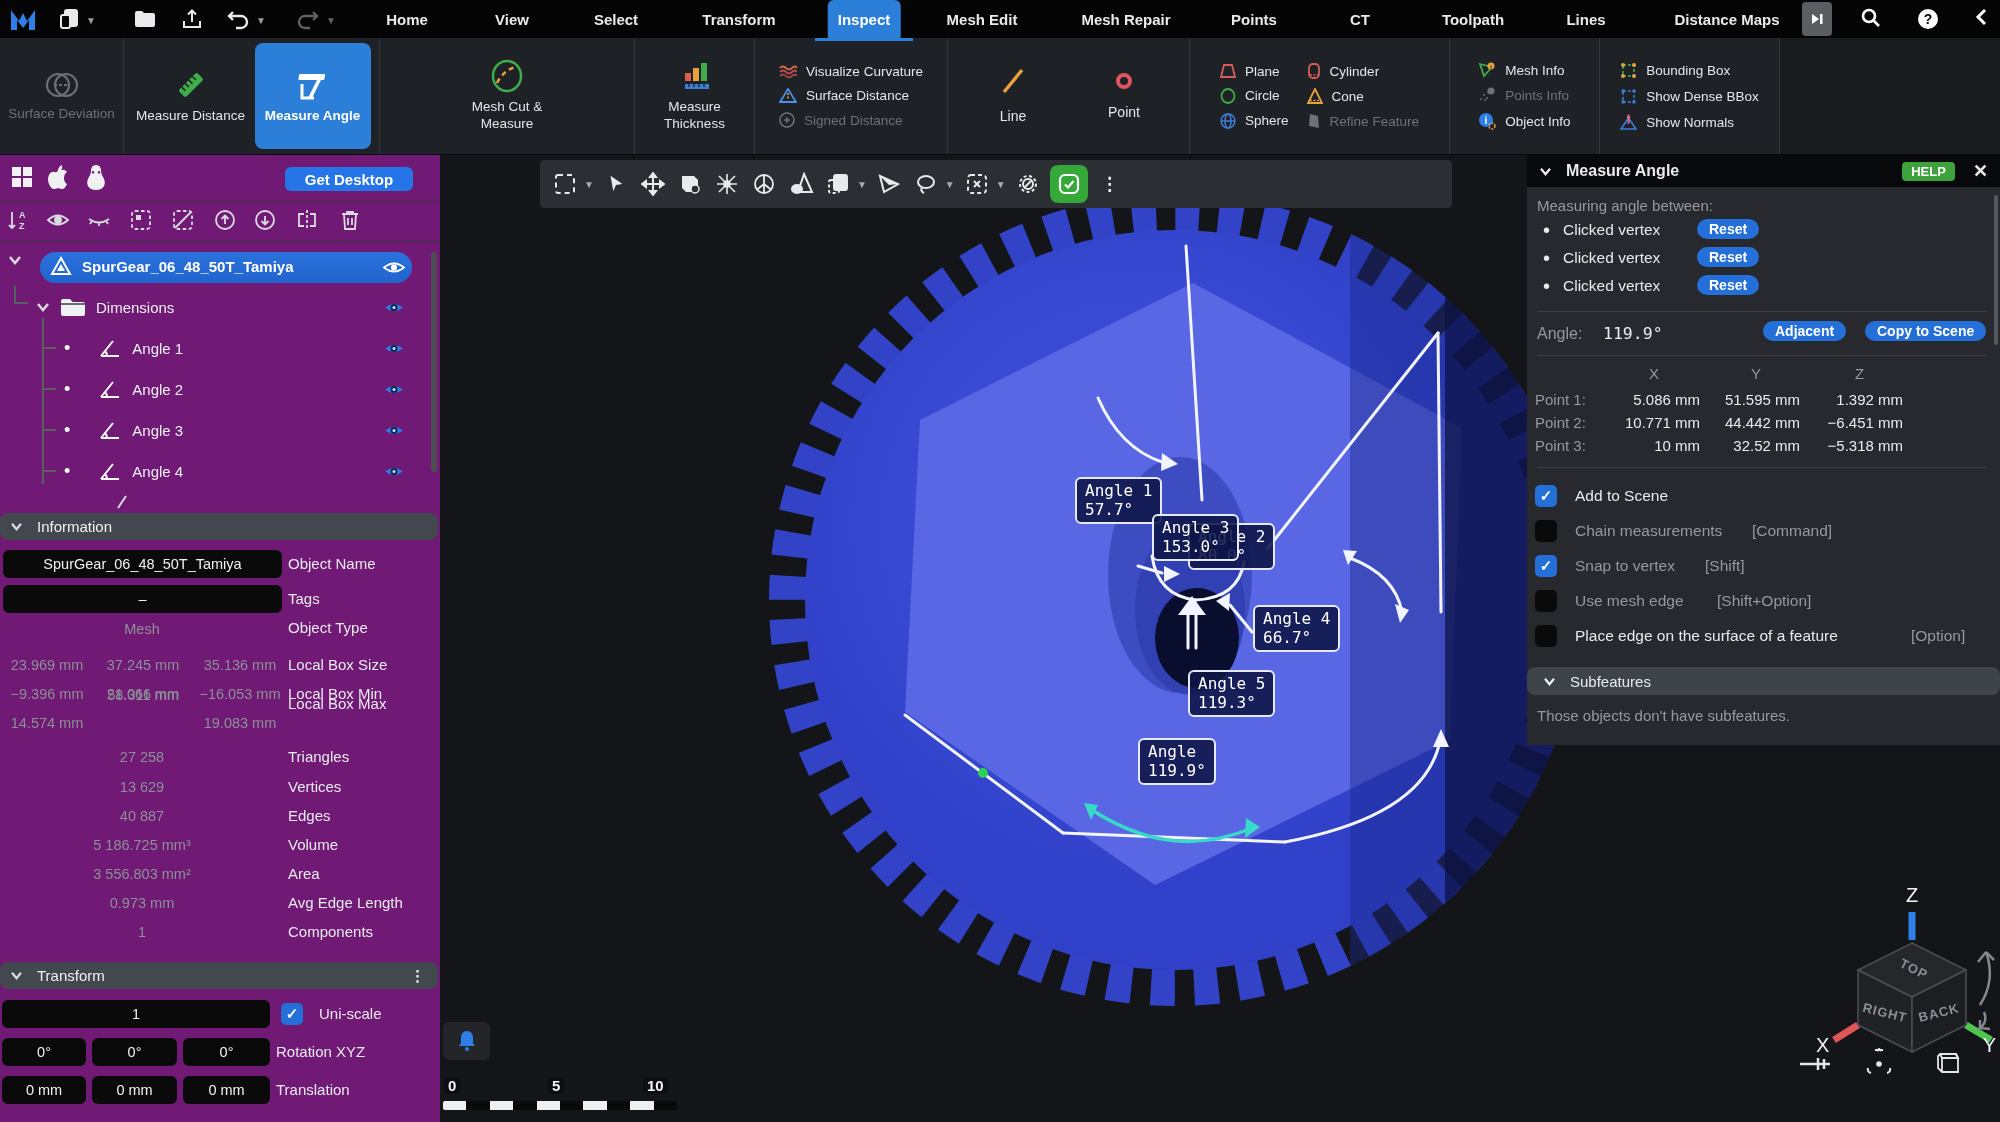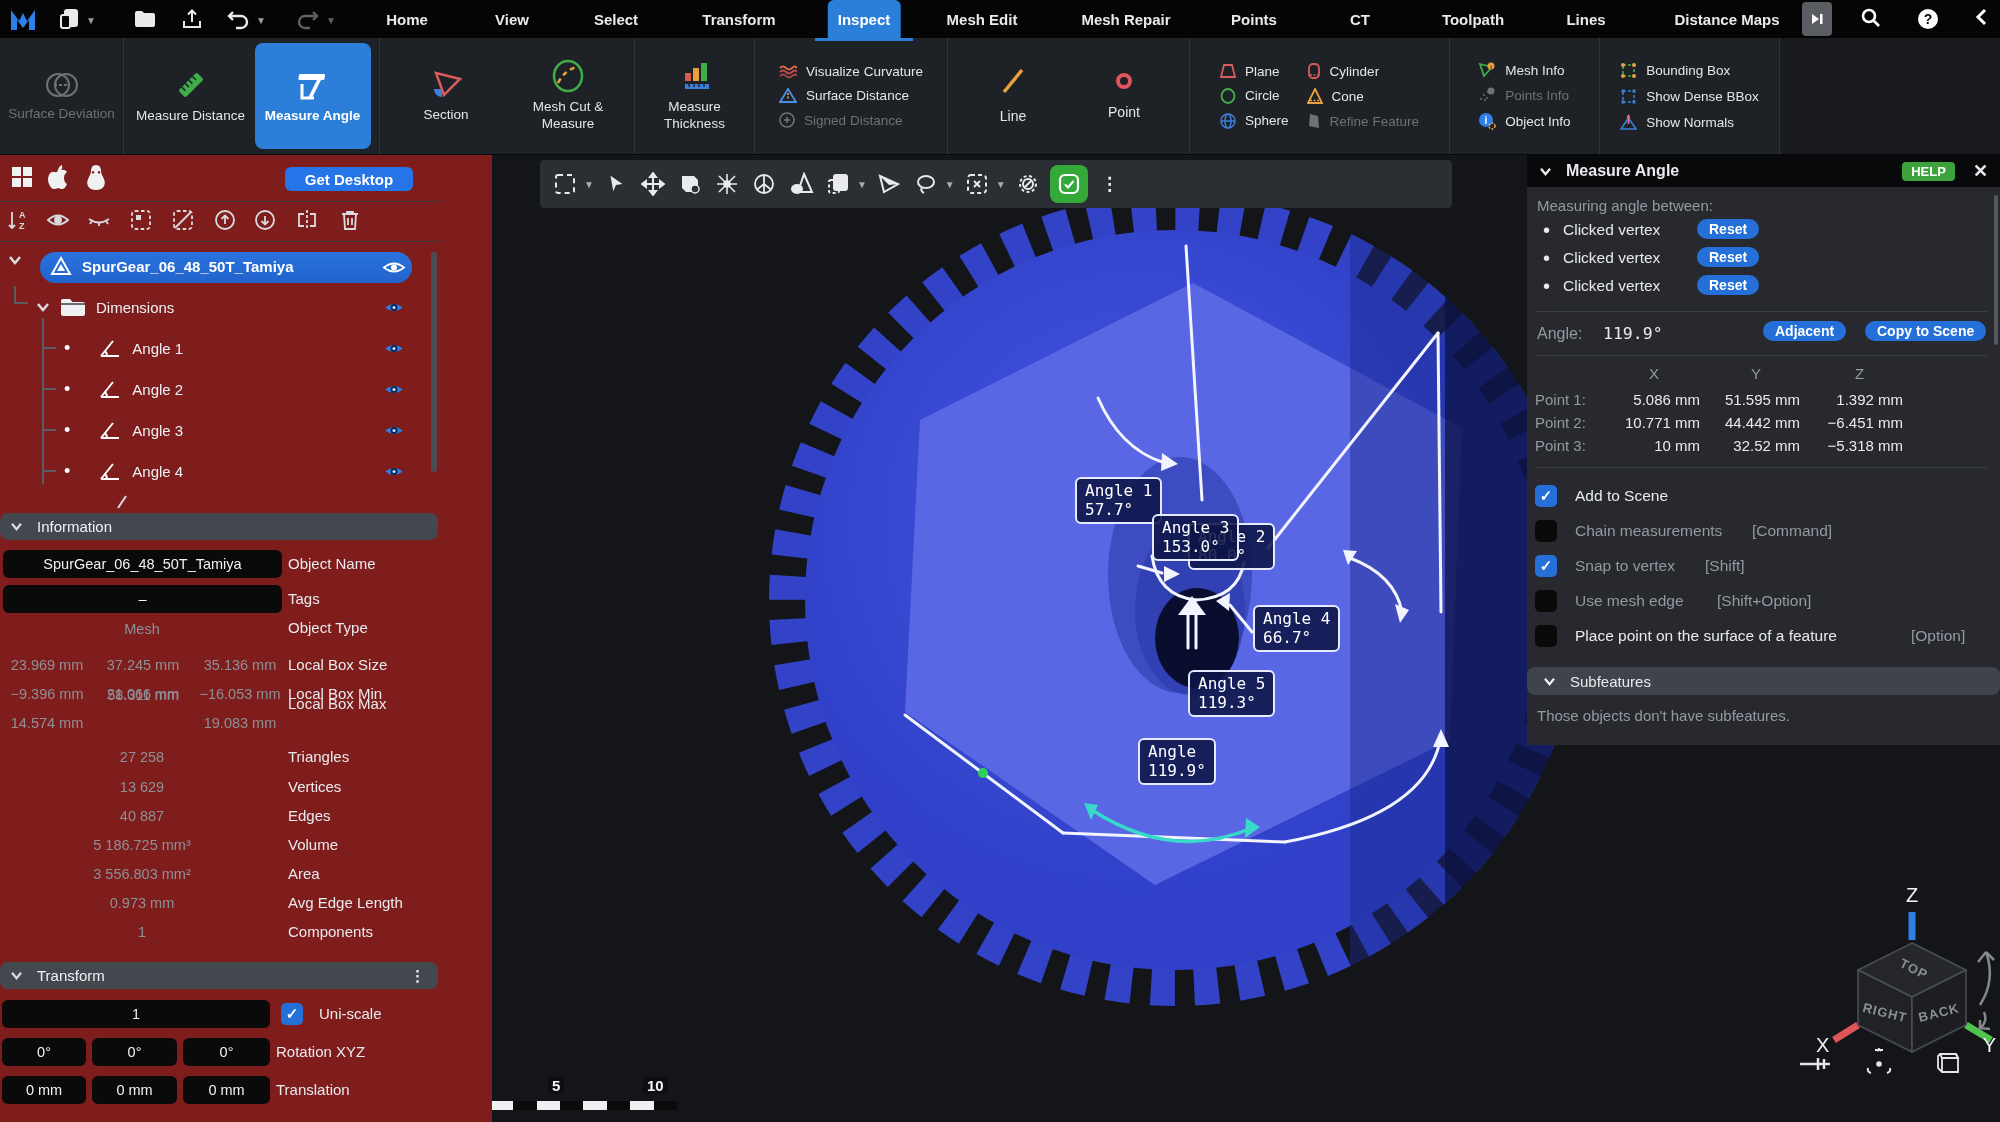--- a/index.html
+++ b/index.html
@@ -20,21 +20,21 @@
   .bigbtn .lbl{font-size:13.5px;line-height:1.25;color:#e4e6e9;white-space:pre-line}
   .bigbtn.disabled .lbl{color:#6e7176}
   .bigbtn.active{background:#2b7fd9}
   .bigbtn.active .lbl{color:#fff;font-weight:700}
   .smallcol{display:flex;flex-direction:column;justify-content:center;gap:9px;height:100%;padding:0 14px}
   .smallitem{display:flex;align-items:center;gap:9px;font-size:13.5px;color:#e4e6e9;white-space:nowrap}
   .smallitem.disabled{color:#6e7176}
   .midbtn{width:105px;height:106px;display:flex;flex-direction:column;align-items:center;justify-content:center;gap:14px}
   .midbtn .lbl{font-size:14px;color:#e4e6e9}
   
-  #leftpanel{position:absolute;left:0;top:155px;width:492px;height:967px;background:#7f1d1d;z-index:30}
+  #leftpanel{position:absolute;left:0;top:155px;width:440px;height:967px;background:#701a75;z-index:30}
   .sect-head{position:absolute;left:0;width:438px;height:27px;background:#43474e;border-radius:8px;display:flex;align-items:center;gap:14px;padding-left:10px;font-size:15px;color:#f0f1f3}
   .chip{position:absolute;background:#0a0a0b;border-radius:6px;color:#f0f1f3;font-size:14.5px;display:flex;align-items:center;justify-content:center}
   .ilabel{position:absolute;font-size:15px;color:#e8eaed;white-space:nowrap}
   .gval{position:absolute;font-size:14.5px;color:#8d9096;white-space:nowrap;text-align:center;transform:translateX(-50%)}
   .treerow{position:absolute;display:flex;align-items:center;gap:10px;font-size:15px;color:#eef0f3;white-space:nowrap}
   .pill-sel{position:absolute;left:40px;width:372px;height:31px;background:linear-gradient(#2a72dd,#2263cd);border-radius:16px}
   .lt-icon{width:24px;height:24px;color:#d9dbdf}
   .conn{position:absolute;background:#5a5d62}
   
   #rightpanel{position:absolute;left:1527px;top:155px;width:473px;height:590px;background:#27292e;z-index:35;font-size:15px}
@@ -388,27 +388,20 @@
         <svg width="34" height="34" viewBox="0 0 34 34">
             <rect x="4" y="6" width="26" height="6" rx="1" fill="#fff" transform="skewX(-8)"></rect>
             <path d="M22,10 L12,30 L16,30 L26,10 Z" fill="#fff"></path>
             <path d="M6,16 L6,30 L18,30" stroke="#fff" stroke-width="3" fill="none"></path>
           </svg>
         <span class="lbl">Measure Angle</span>
       </div>
     </div>
     <div class="rb-group" style="width:255px">
       <div class="bigbtn">
-        <svg width="36" height="32" viewBox="0 0 36 32">
-            <path d="M6,20 a8,8 0 0 0 8,8 l0,-8 Z" fill="#3a7fd8"></path>
-            <polygon points="8,4 32,10 16,26" fill="none" stroke="#d85c5c" stroke-width="2.5"></polygon>
-          </svg>
-        <span class="lbl">Section</span>
-      </div>
-      <div class="bigbtn">
         <svg width="36" height="34" viewBox="0 0 36 34">
             <ellipse cx="18" cy="17" rx="14" ry="15" fill="none" stroke="#3fae4a" stroke-width="2.5"></ellipse>
             <path d="M8,24 Q14,12 26,8" stroke="#e8a13c" stroke-width="2.5" stroke-dasharray="5 4" fill="none"></path>
           </svg>
         <span class="lbl">Mesh Cut &amp; Measure</span>
       </div>
     </div>
     <div class="rb-group" style="width:120px">
       <div class="bigbtn">
         <svg width="36" height="34" viewBox="0 0 36 34">
@@ -858,21 +851,21 @@
     <div class="cb" style="left:8px;top:365px"></div>
     <span class="optlabel rp-grey" style="left:48px;top:367px">Chain measurements</span>
     <span class="optlabel rp-grey" style="left:225px;top:367px">[Command]</span>
     <div class="cb checked" style="left:8px;top:400px">✓</div>
     <span class="optlabel rp-grey" style="left:48px;top:402px">Snap to vertex</span>
     <span class="optlabel rp-grey" style="left:178px;top:402px">[Shift]</span>
     <div class="cb" style="left:8px;top:435px"></div>
     <span class="optlabel rp-grey" style="left:48px;top:437px">Use mesh edge</span>
     <span class="optlabel rp-grey" style="left:190px;top:437px">[Shift+Option]</span>
     <div class="cb" style="left:8px;top:470px"></div>
-    <span class="optlabel" style="left:48px;top:472px">Place point on the surface of a feature</span>
+    <span class="optlabel" style="left:48px;top:472px">Place edge on the surface of a feature</span>
     <span class="optlabel rp-grey" style="left:384px;top:472px">[Option]</span>
 
     <div class="abs" style="left:0;top:512px;width:473px;height:28px;background:#3f434a;border-radius:8px;display:flex;align-items:center;gap:14px;padding-left:16px">
       <svg width="13" height="9" viewBox="0 0 14 10">
           <polyline points="2,2 7,8 12,2" fill="none" stroke="#f0f1f3" stroke-width="2.5"></polyline>
         </svg>
       <span>Subfeatures</span>
     </div>
     <span class="abs rp-grey" style="left:10px;top:552px">Those objects don't have subfeatures.</span>
     <div class="abs" style="left:467px;top:40px;width:4px;height:150px;background:#55585e;border-radius:2px"></div>

